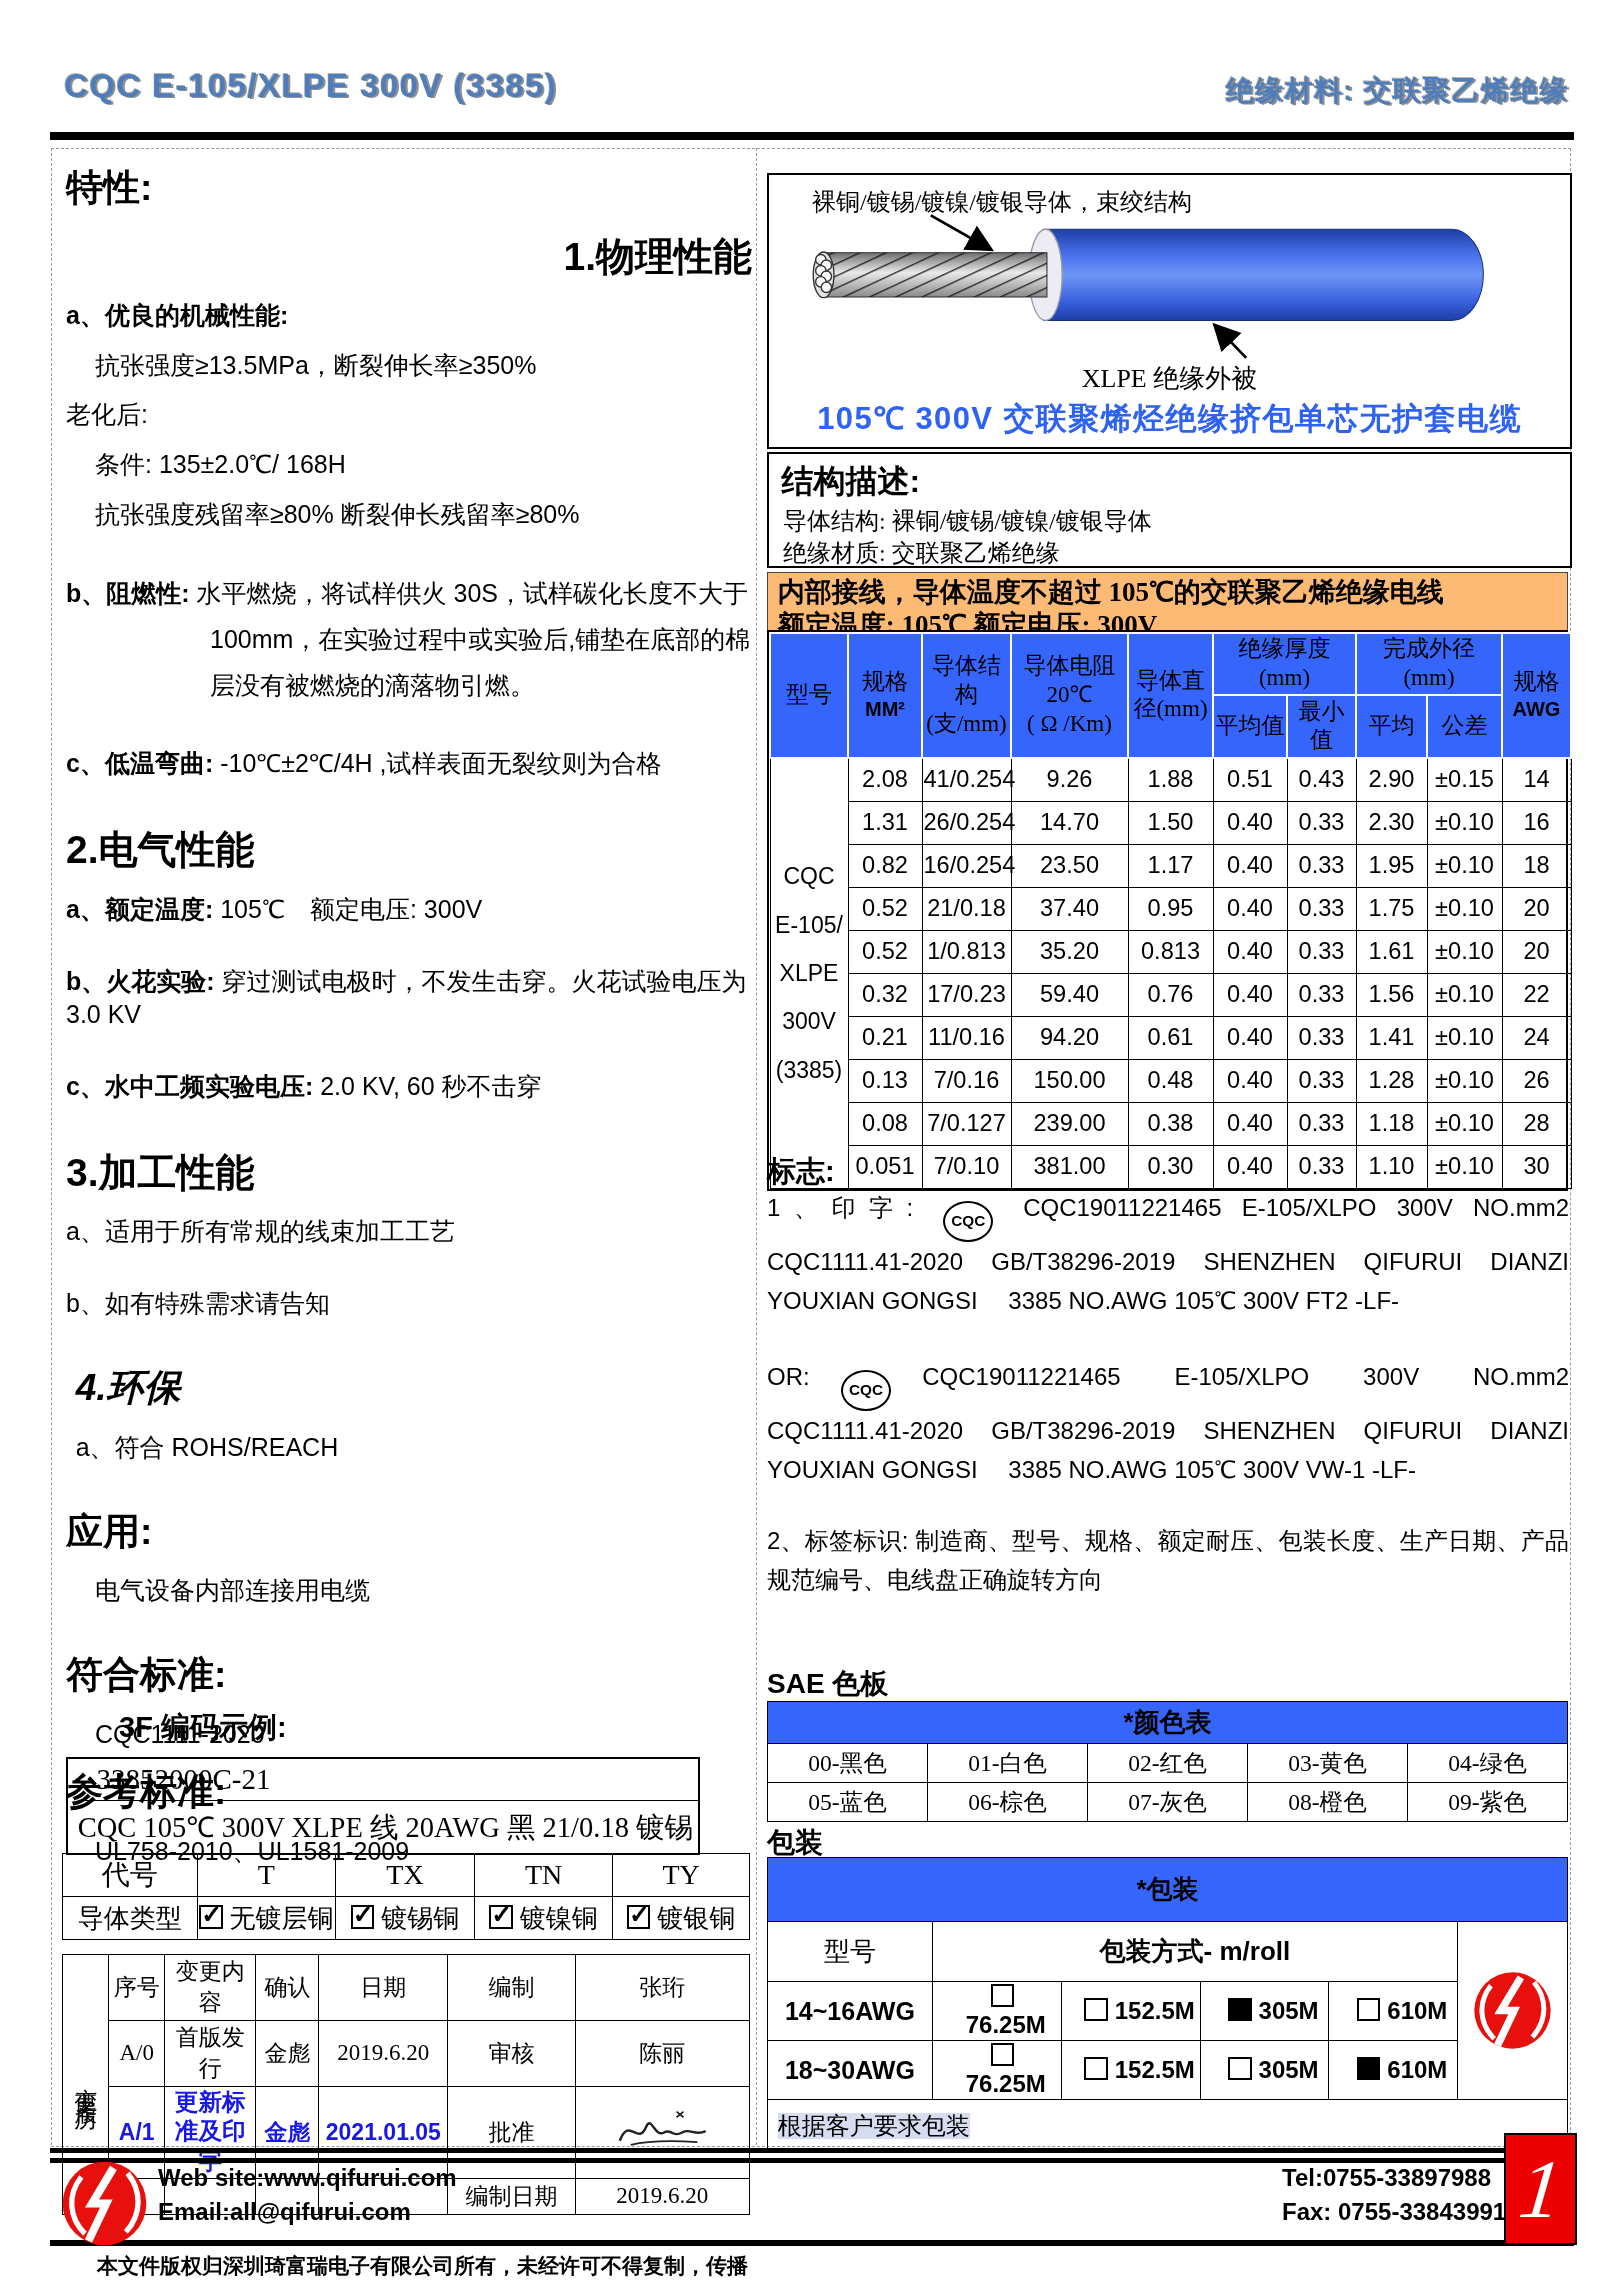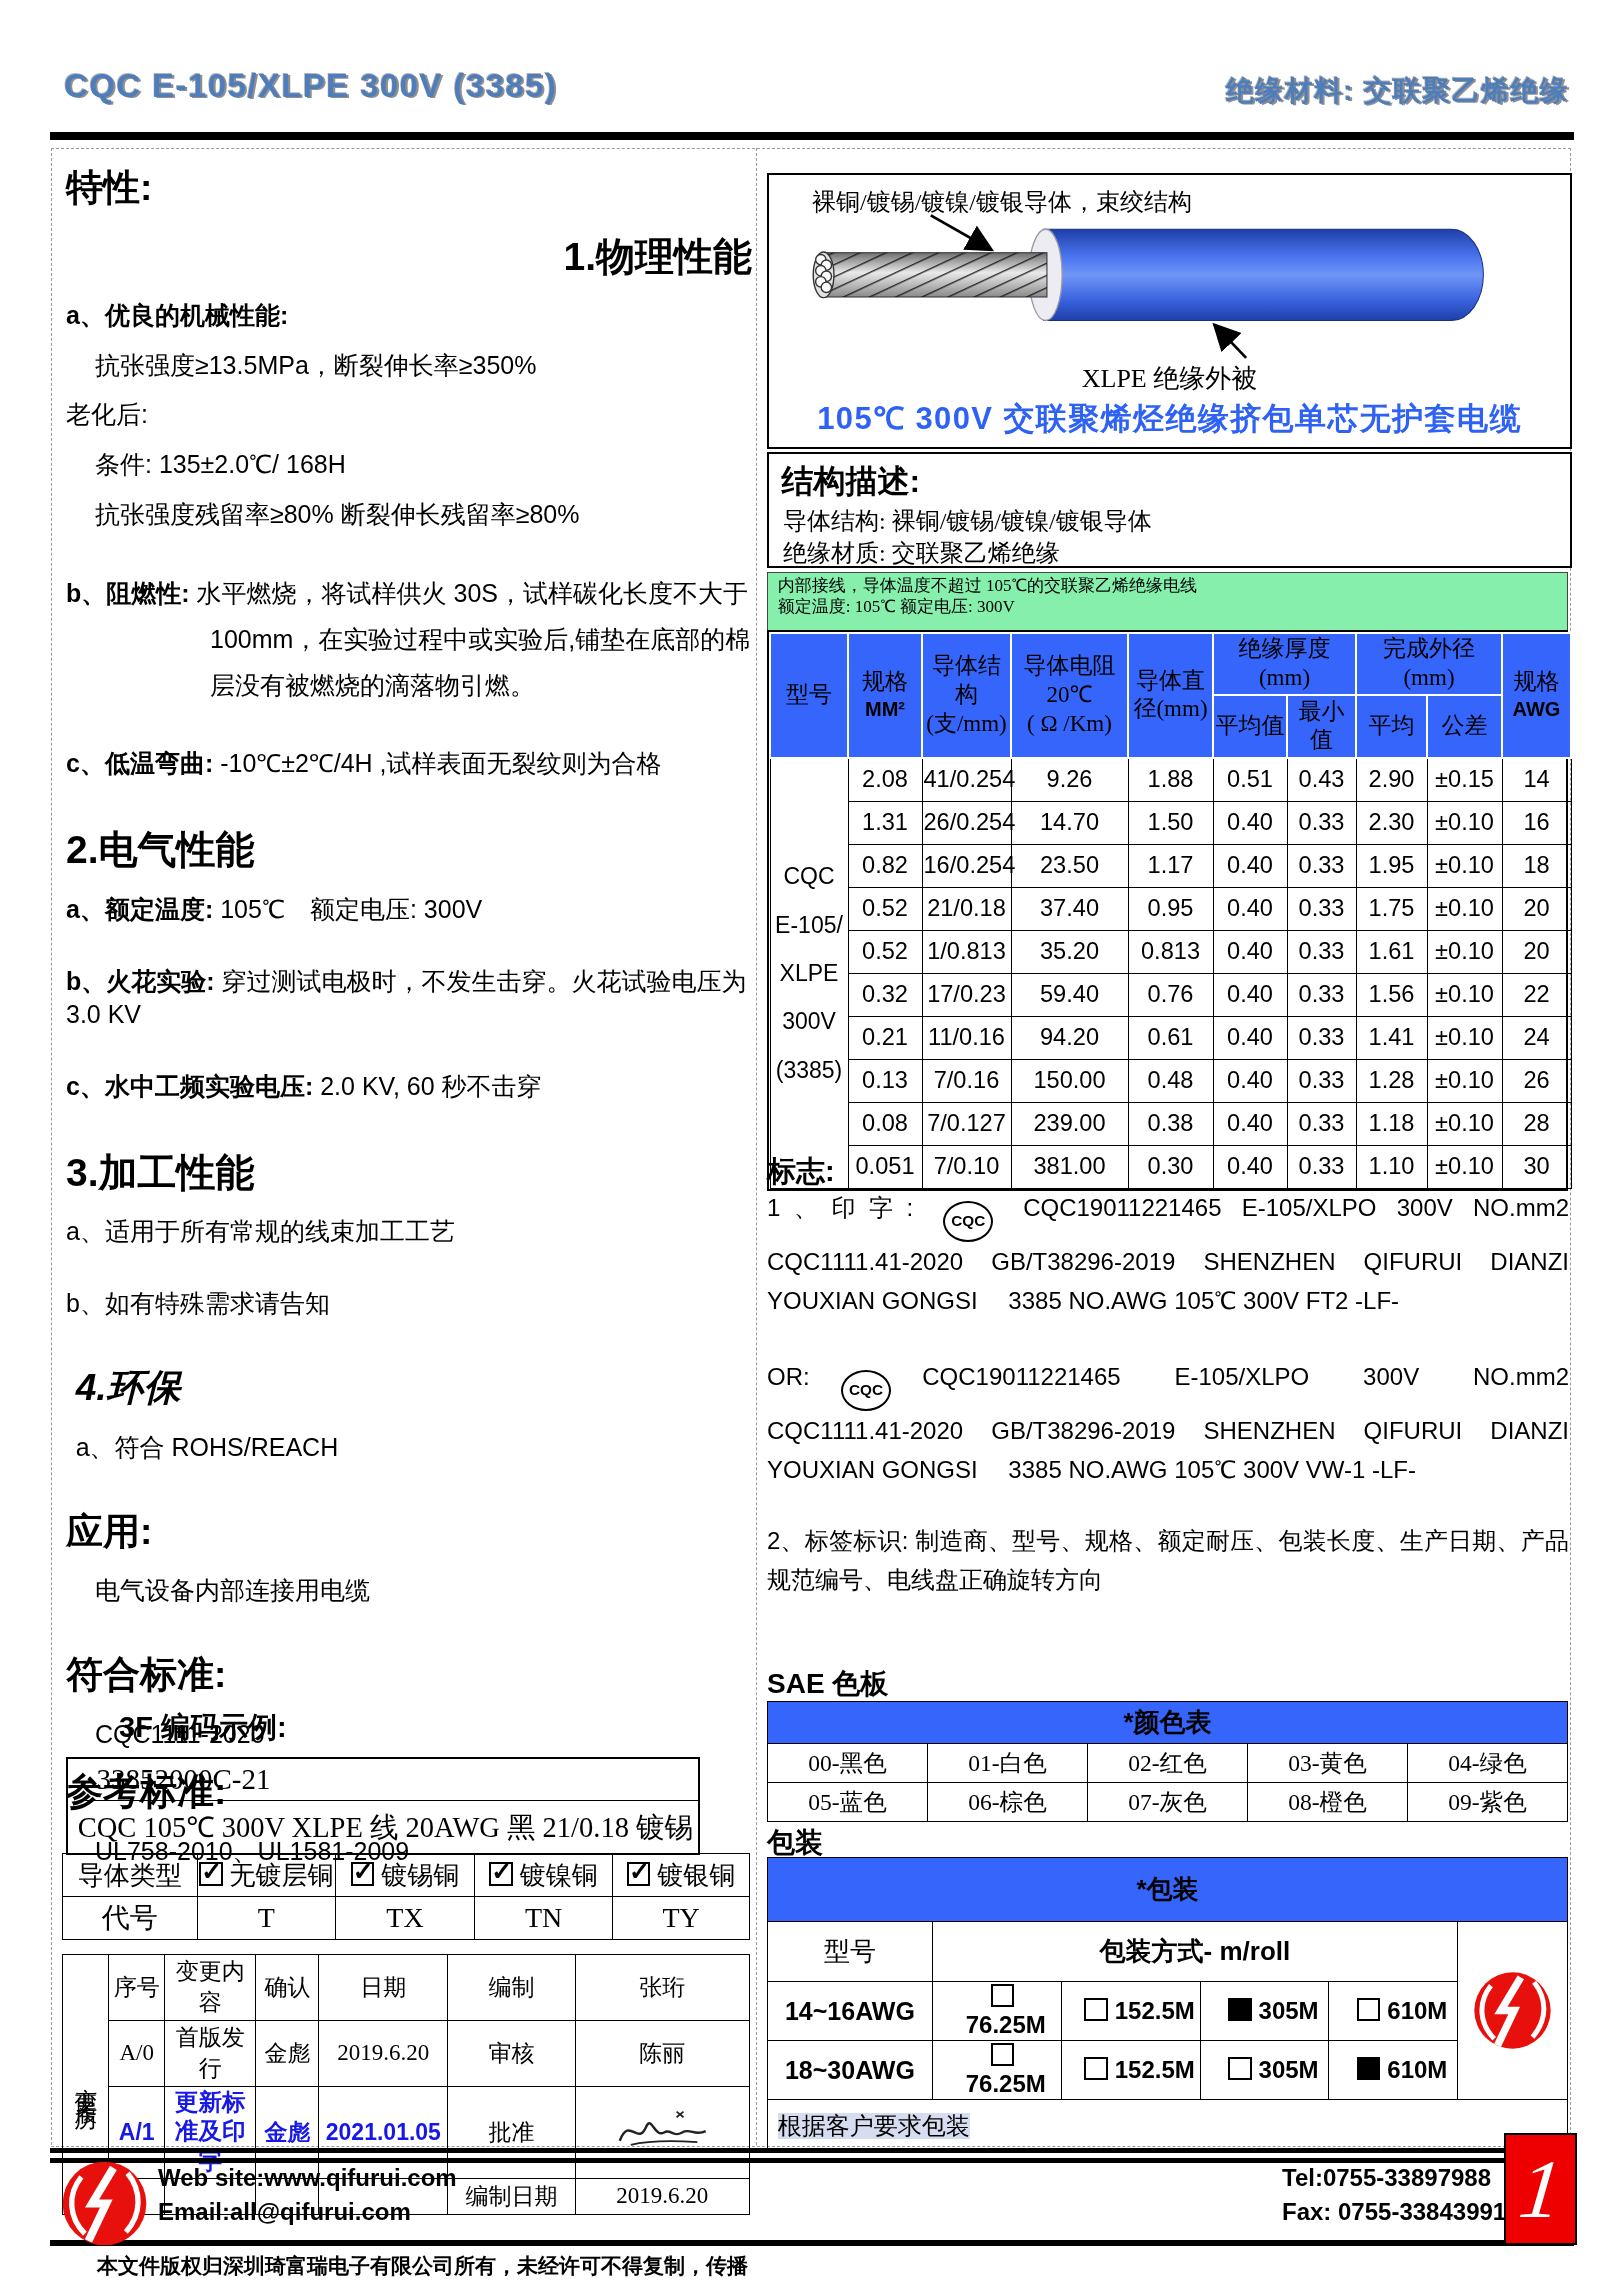--- a/index.html
+++ b/index.html
@@ -60,23 +60,23 @@
   .cable-label{left:43px;top:11px;font-size:24px;font-family:"Liberation Serif",serif;}
   .xlpe-label{left:0;top:186px;width:100%;text-align:center;font-size:26px;font-family:"Liberation Serif",serif;}
   .cable-title{left:0;top:221px;width:100%;text-align:center;font-size:31px;font-weight:bold;
                color:#2e62f5;letter-spacing:1.4px;}
 
   .struct-box{left:767px;top:452px;width:801px;height:112px;}
   .struct-h{left:12.5px;top:5.6px;font-size:32px;font-weight:bold;}
   .struct-l1{left:14px;top:51px;font-size:24px;font-family:"Liberation Serif",serif;}
   .struct-l2{left:14px;top:83px;font-size:24px;font-family:"Liberation Serif",serif;}
 
-  .gray-bar{left:767px;top:572px;width:801px;height:58px;background:#86efac;
+  .gray-bar{left:767px;top:572px;width:801px;height:58px;background:#fdba74;
             border:1.4px solid #444;border-bottom:none;box-sizing:border-box;
-            font-family:"Liberation Serif",serif;font-size:17px;padding:2.8px 0 0 9.7px;line-height:1.22;}
+            font-family:"Liberation Serif",serif;font-size:27px;padding:2.8px 0 0 9.7px;line-height:1.22;font-weight:bold;}
 
   
   .spec-wrap{left:767px;top:630px;width:801px;border:2.1px solid #000;box-sizing:border-box;}
   .spec-tbl{width:100%;table-layout:fixed;}
   .spec-tbl thead td{background:#3565fa;border:2.1px solid #fff;text-align:center;
                      font-family:"Liberation Serif",serif;font-size:23px;line-height:1.25;padding:1.4px 0;}
   .spec-tbl thead .unit{font-family:"Liberation Sans",sans-serif;font-weight:bold;font-size:20px;}
   .spec-tbl tbody td{border:1.4px solid #000;text-align:center;font-size:23.6px;height:40px;}
   .spec-tbl tbody td.model-cell{border:1.4px solid #000;font-size:23px;line-height:2.1;background:#fff;}
 
@@ -173,32 +173,32 @@
   <table class="abs cond-tbl">
     <colgroup>
         <col style="width:135px">
         <col style="width:139px">
         <col style="width:139px">
         <col style="width:139px">
         <col style="width:137px">
       </colgroup>
     <tbody>
         <tr>
+      <td class="hd">代号</td>
+      <td class="hd">T</td>
+      <td class="hd">TX</td>
+      <td class="hd">TN</td>
+      <td class="hd">TY</td>
+    </tr>
+    <tr>
       <td>导体类型</td>
       <td><span class="cb ticked"></span><span>无镀层铜</span></td>
       <td><span class="cb ticked"></span><span>镀锡铜</span></td>
       <td><span class="cb ticked"></span><span>镀镍铜</span></td>
       <td><span class="cb ticked"></span><span>镀银铜</span></td>
-    </tr>
-    <tr>
-      <td class="hd">代号</td>
-      <td class="hd">T</td>
-      <td class="hd">TX</td>
-      <td class="hd">TN</td>
-      <td class="hd">TY</td>
     </tr>
   </tbody>
     </table>
 
   <table class="abs rev-tbl">
     <colgroup>
         <col style="width:40px">
         <col style="width:56px">
         <col style="width:93px">
         <col style="width:64px">

